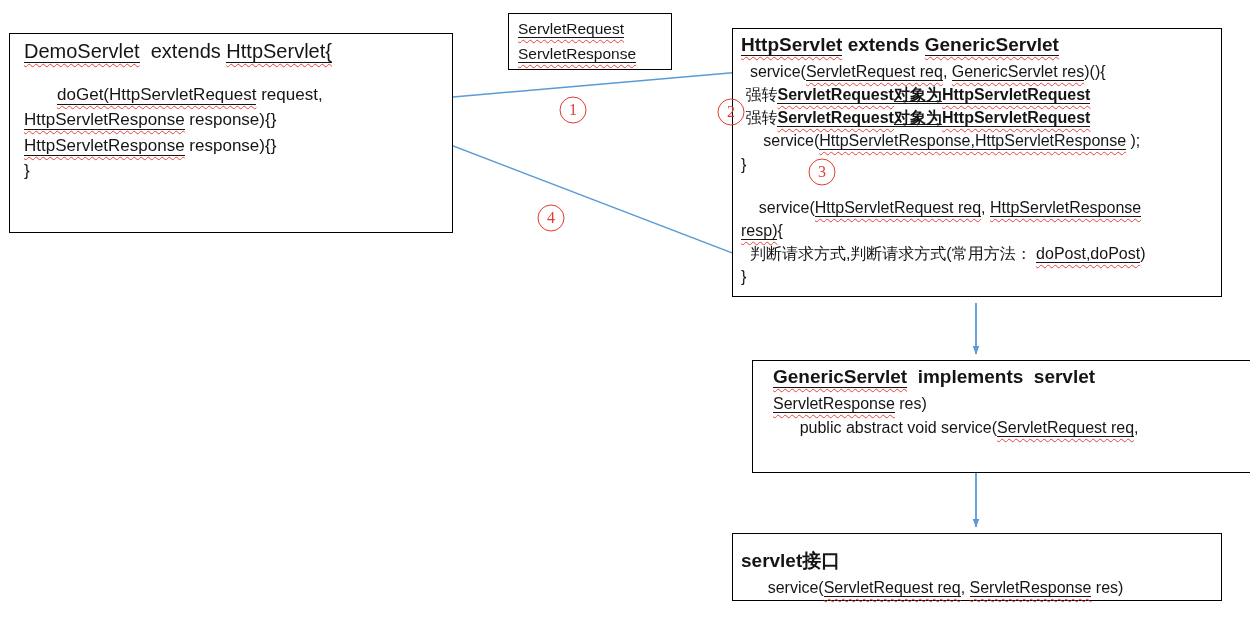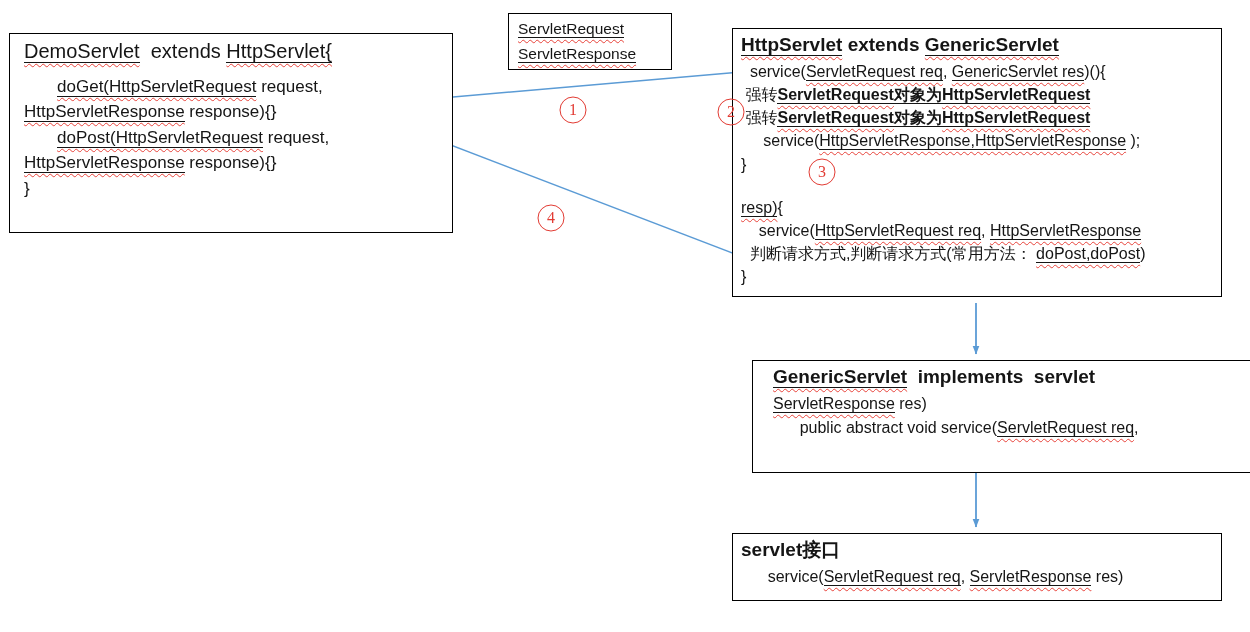--- a/index.html
+++ b/index.html
@@ -8,44 +8,44 @@
     position:relative; width:1250px; height:632px; overflow:hidden;
     background:#ffffff; font-family:"Liberation Sans","DejaVu Sans",sans-serif;
     color:#151515;
   }
   .box {
     position:absolute; background:#ffffff; border:1.6px solid #000000;
   }
   .box-title { white-space:pre-wrap; }
   .line { white-space:pre-wrap; min-height:1.25em; }
   .seg.b, .seg.bu, .seg.buw { font-weight:bold; }
-  .seg.u, .seg.uw, .seg.bu, .seg.buw { border-bottom:1.4px solid #151515; }
+  .seg.u, .seg.uw, .seg.bu, .seg.buw { border-bottom:1.4px solid #151515;text-decoration:underline; }
   .seg.uw, .seg.buw {
     text-decoration:underline wavy #e8433b;
     text-decoration-thickness:1px;
     text-underline-offset:5px;
     text-decoration-skip-ink:none;
   }
   
   #demo-box { left:9px; top:33px; width:444px; height:200px; padding:5px 14px; font-size:17px; }
-  #demo-box .box-title { font-size:20px; line-height:30px; margin-bottom:9px; }
+  #demo-box .box-title { font-size:20px; line-height:30px; margin-bottom:17px; }
   #demo-box .line { line-height:25.5px; }
   
   #param-box { left:508px; top:13px; width:164px; height:57px; padding:3px 9px; font-size:15.5px; }
   #param-box .line { line-height:24.5px; }
   
   #http-box { left:732px; top:28px; width:490px; height:269px; padding:4px 8px; font-size:16px; }
   #http-box .box-title { font-size:19px; line-height:27px; margin-bottom:3px; }
   #http-box .line { line-height:23.2px; }
   
   #generic-box { left:752px; top:360px; width:588px; height:113px; padding:4px 20px; font-size:16px; }
   #generic-box .box-title { font-size:19px; line-height:27px; margin-bottom:3px; }
   #generic-box .line { line-height:24px; }
   
-  #servlet-box { left:732px; top:533px; width:490px; height:68px; padding:4px 8px; font-size:16px; }
+  #servlet-box { left:732px; top:533px; width:490px; height:68px; padding:15px 8px; font-size:16px; }
   #servlet-box .box-title { font-size:19px; line-height:27px; margin-bottom:3px; }
   #servlet-box .line { line-height:24px; }
 
   #arrow-layer { position:absolute; left:0; top:0; width:1250px; height:632px; pointer-events:none; }
 
   .callout {
     position:absolute; width:27px; height:27px; border:1.6px solid #e23b33;
     border-radius:50%; color:#e23b33; font-size:16px; line-height:24px;
     text-align:center; transform:translate(-50%,-50%); background:transparent;
     font-family:"Liberation Serif","DejaVu Serif",serif;
@@ -70,21 +70,20 @@
         <line x1="976" y1="303" x2="976" y2="354" stroke="#5b9bd5" stroke-width="1.8" marker-end="url(#ah)"></line>
         <line x1="976" y1="473" x2="976" y2="527" stroke="#5b9bd5" stroke-width="1.8" marker-end="url(#ah)"></line>
       </g>
   </svg>
 
   <div class="box" id="demo-box">
     <div class="box-title"><div class="line"><span class="seg uw">DemoServlet</span><span class="seg p">  extends </span><span class="seg uw">HttpServlet{</span></div></div>
     <div>
         <div class="line"><span class="seg p">       </span><span class="seg uw">doGet(HttpServletRequest</span><span class="seg p"> request,</span></div>
         <div class="line"><span class="seg uw">HttpServletResponse</span><span class="seg p"> response){}</span></div>
-        <div class="line"><span class="seg p">       </span><span class="seg uw">doPost(HttpServletRequest</span><span class="seg p"> request,</span></div>
         <div class="line"><span class="seg uw">HttpServletResponse</span><span class="seg p"> response){}</span></div>
         <div class="line"><span class="seg p">}</span></div>
       </div>
   </div>
 
   <div class="box" id="param-box">
     <div>
         <div class="line"><span class="seg uw">ServletRequest</span></div>
         <div class="line"><span class="seg uw">ServletResponse</span></div>
       </div>
@@ -92,22 +91,22 @@
 
   <div class="box" id="http-box">
     <div class="box-title"><div class="line"><span class="seg buw">HttpServlet</span><span class="seg b"> extends </span><span class="seg buw">GenericServlet</span></div></div>
     <div>
         <div class="line"><span class="seg p">  service(</span><span class="seg uw">ServletRequest req</span><span class="seg p">, </span><span class="seg uw">GenericServlet res</span><span class="seg p">)(){</span></div>
         <div class="line"><span class="seg p"> 强转</span><span class="seg buw">ServletRequest</span><span class="seg bu">对象为</span><span class="seg buw">HttpServletRequest</span></div>
         <div class="line"><span class="seg p"> 强转</span><span class="seg buw">ServletRequest</span><span class="seg bu">对象为</span><span class="seg buw">HttpServletRequest</span></div>
         <div class="line"><span class="seg p">     service(</span><span class="seg uw">HttpServletResponse,HttpServletResponse</span><span class="seg p"> );</span></div>
         <div class="line"><span class="seg p">}</span></div>
         <div class="line"><span class="seg p"></span></div>
+        <div class="line"><span class="seg p">    service(</span><span class="seg uw">HttpServletRequest req</span><span class="seg p">, </span><span class="seg uw">HttpServletResponse</span></div>
         <div class="line"><span class="seg uw">resp)</span><span class="seg p">{</span></div>
-        <div class="line"><span class="seg p">    service(</span><span class="seg uw">HttpServletRequest req</span><span class="seg p">, </span><span class="seg uw">HttpServletResponse</span></div>
         <div class="line"><span class="seg p">  判断请求方式,判断请求方式(常用方法： </span><span class="seg uw">doPost,doPost</span><span class="seg p">)</span></div>
         <div class="line"><span class="seg p">}</span></div>
       </div>
   </div>
 
   <div class="box" id="generic-box">
     <div class="box-title"><div class="line"><span class="seg buw">GenericServlet</span><span class="seg b">  implements  servlet</span></div></div>
     <div>
         <div class="line"><span class="seg uw">ServletResponse</span><span class="seg p"> res)</span></div>
         <div class="line"><span class="seg p">      public abstract void service(</span><span class="seg uw">ServletRequest req</span><span class="seg p">,</span></div>

